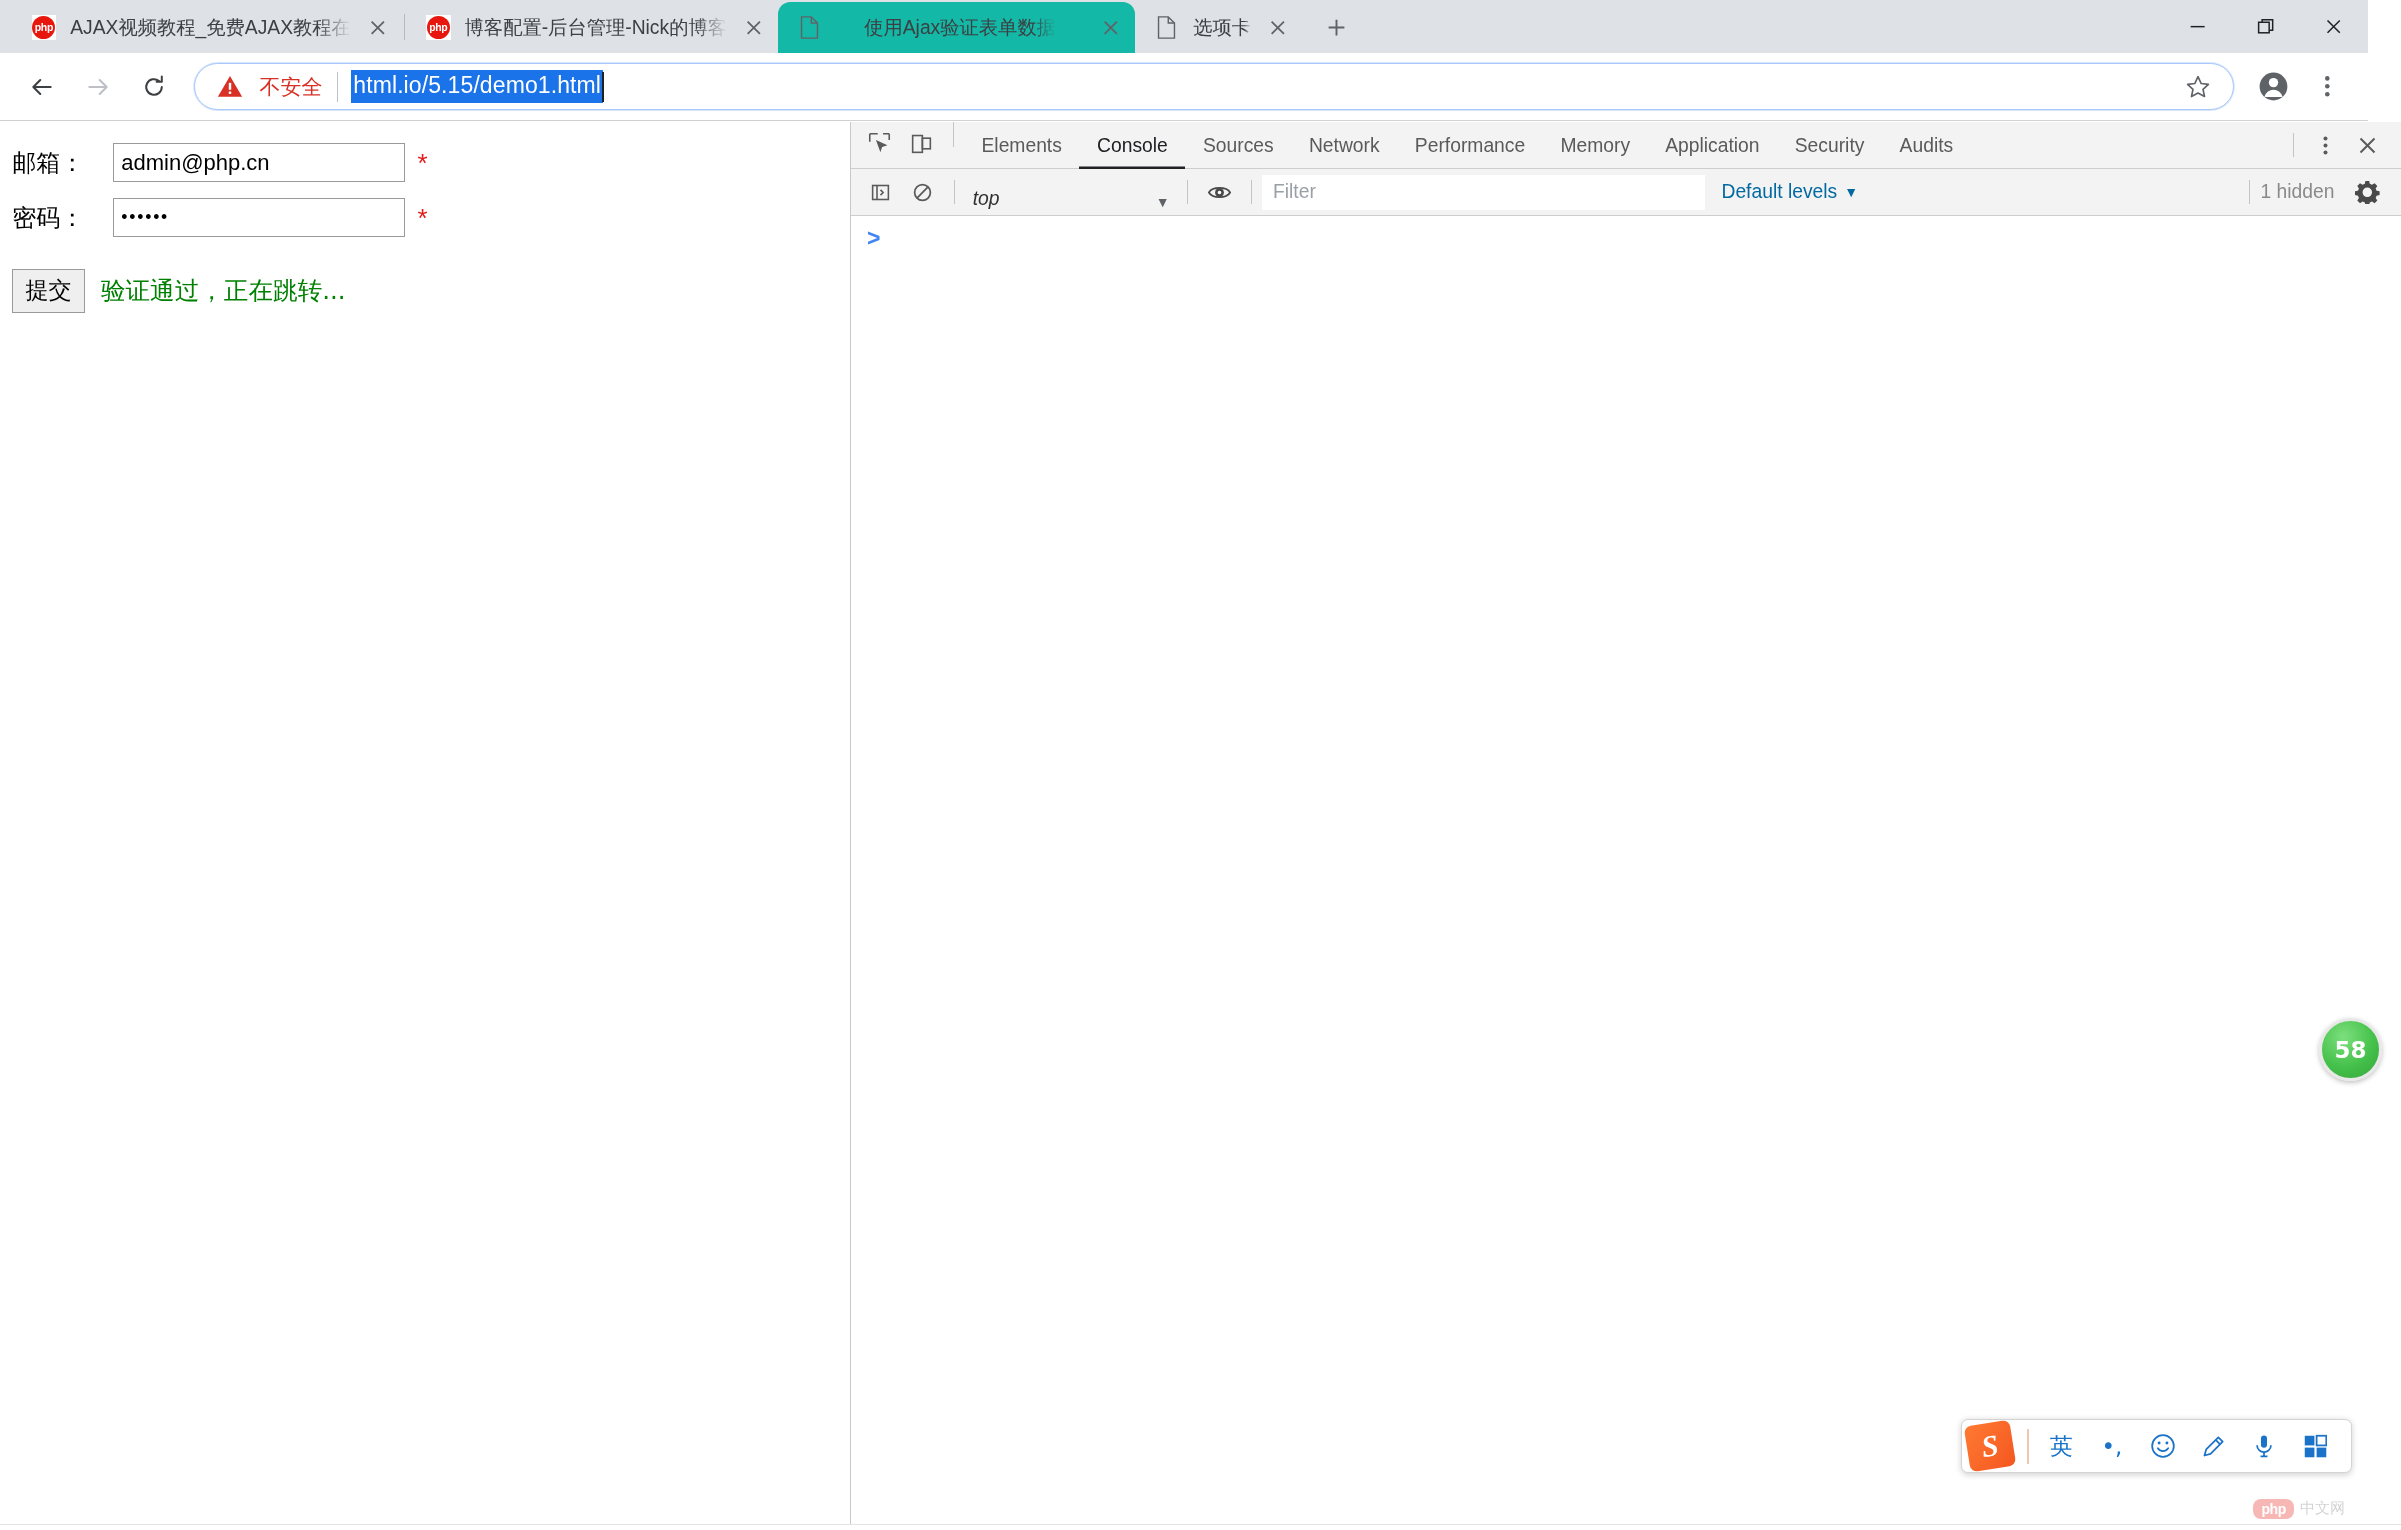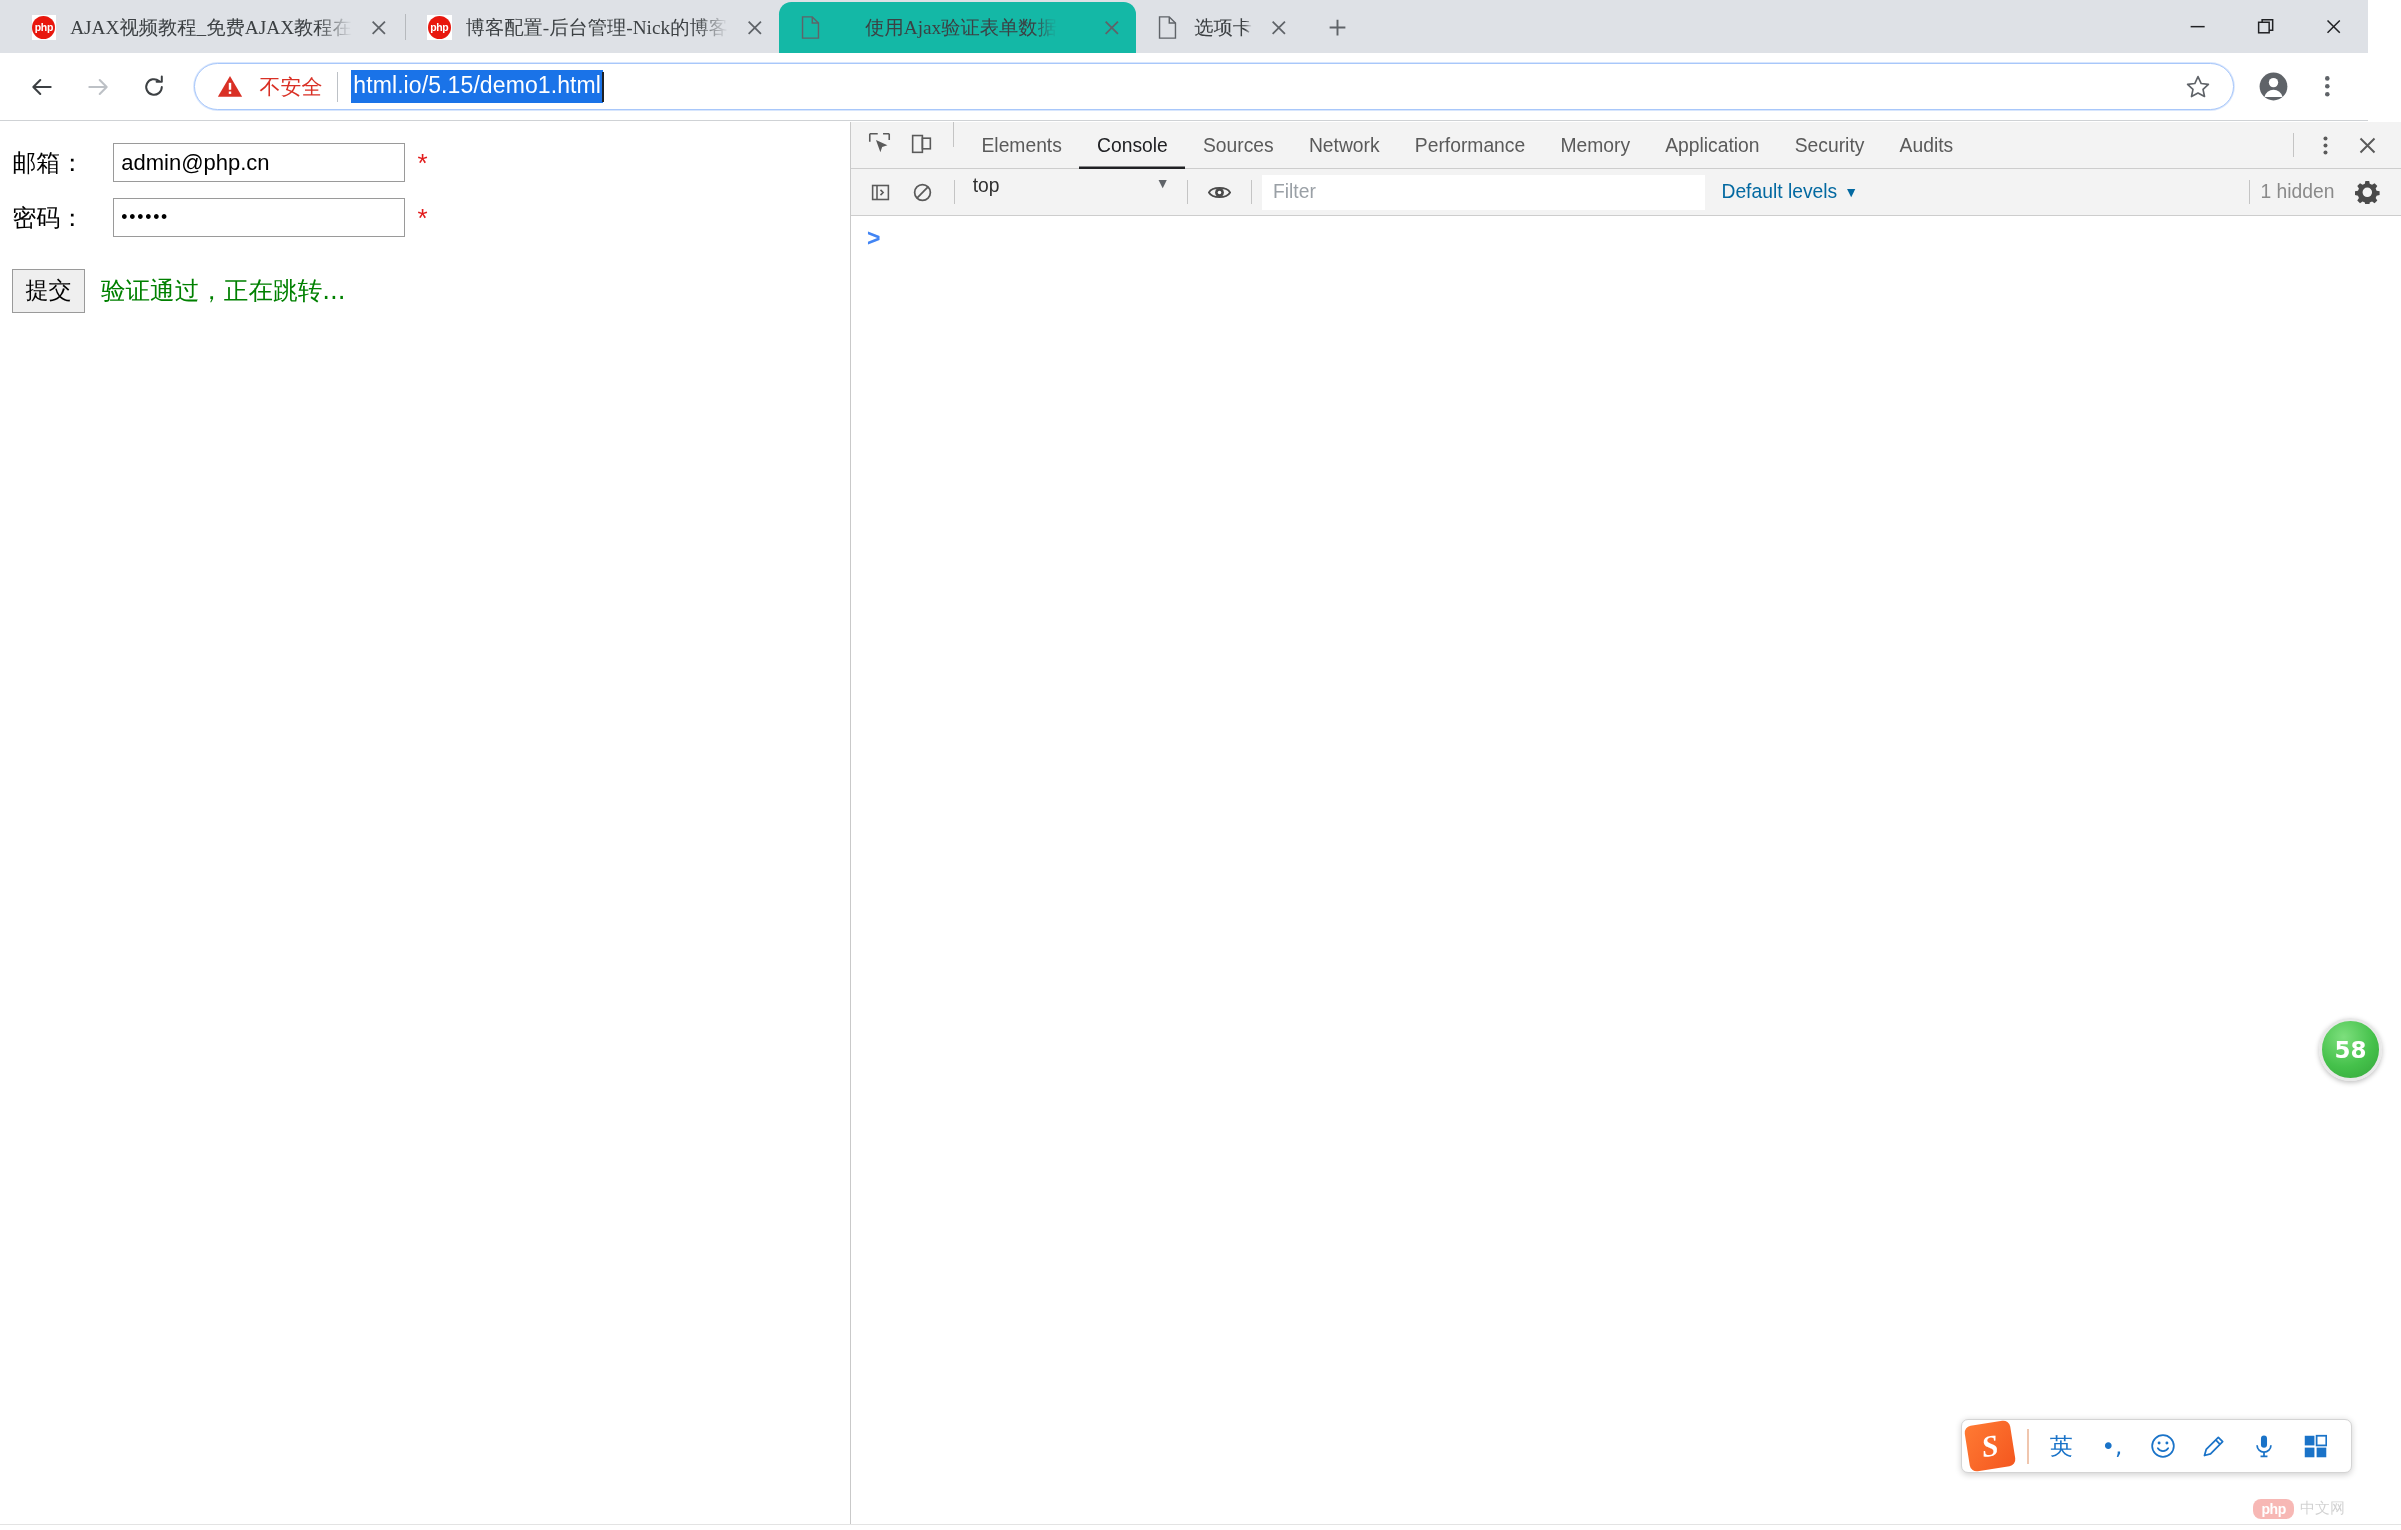--- a/index.html
+++ b/index.html
@@ -57,21 +57,20 @@
   .doc-ico { width: 23px; height: 23px; position: relative; }
   .tab-title {
     font-size: 19.3px;
     color: #3c4043;
     white-space: nowrap;
     overflow: hidden;
     max-width: 325px;
     line-height: 51px;
     -webkit-mask-image: linear-gradient(to right, #000 88%, transparent 100%);
             mask-image: linear-gradient(to right, #000 88%, transparent 100%);
-            font-family: Liberation Serif, serif;
   }
   .tab-close {
     width: 39px; height: 39px;
     margin-left: 7px;
     flex: 0 0 39px;
     display:flex; align-items:center; justify-content:center;
     border-radius: 50%;
   }
   .tab-sep {
     width: 0.9px; height: 26px;
@@ -229,26 +228,27 @@
 
   .dt-filterbar {
     height: 47px;
     background: #f3f3f3;
     border-bottom: 0.9px solid #cdcdcd;
     display:flex; align-items:center;
     padding-left: 8.8px;
     position: relative;
   }
   .ctx-select {
-    display:flex; align-items:flex-start;
+    display:flex; align-items:flex-end;
     width: 211px;
     height: 35px;
     padding: 0 7px;
     font-size: 19.3px;
     color: #303030;
+    font-style: italic;
   }
   .ctx-caret { margin-left:auto; font-size: 14px; color:#5f6368; }
   .filter-input {
     width: 443px;
     height: 35px;
     background: #ffffff;
     border: none;
     outline: none;
     font-size: 19.3px;
     color: #303030;

